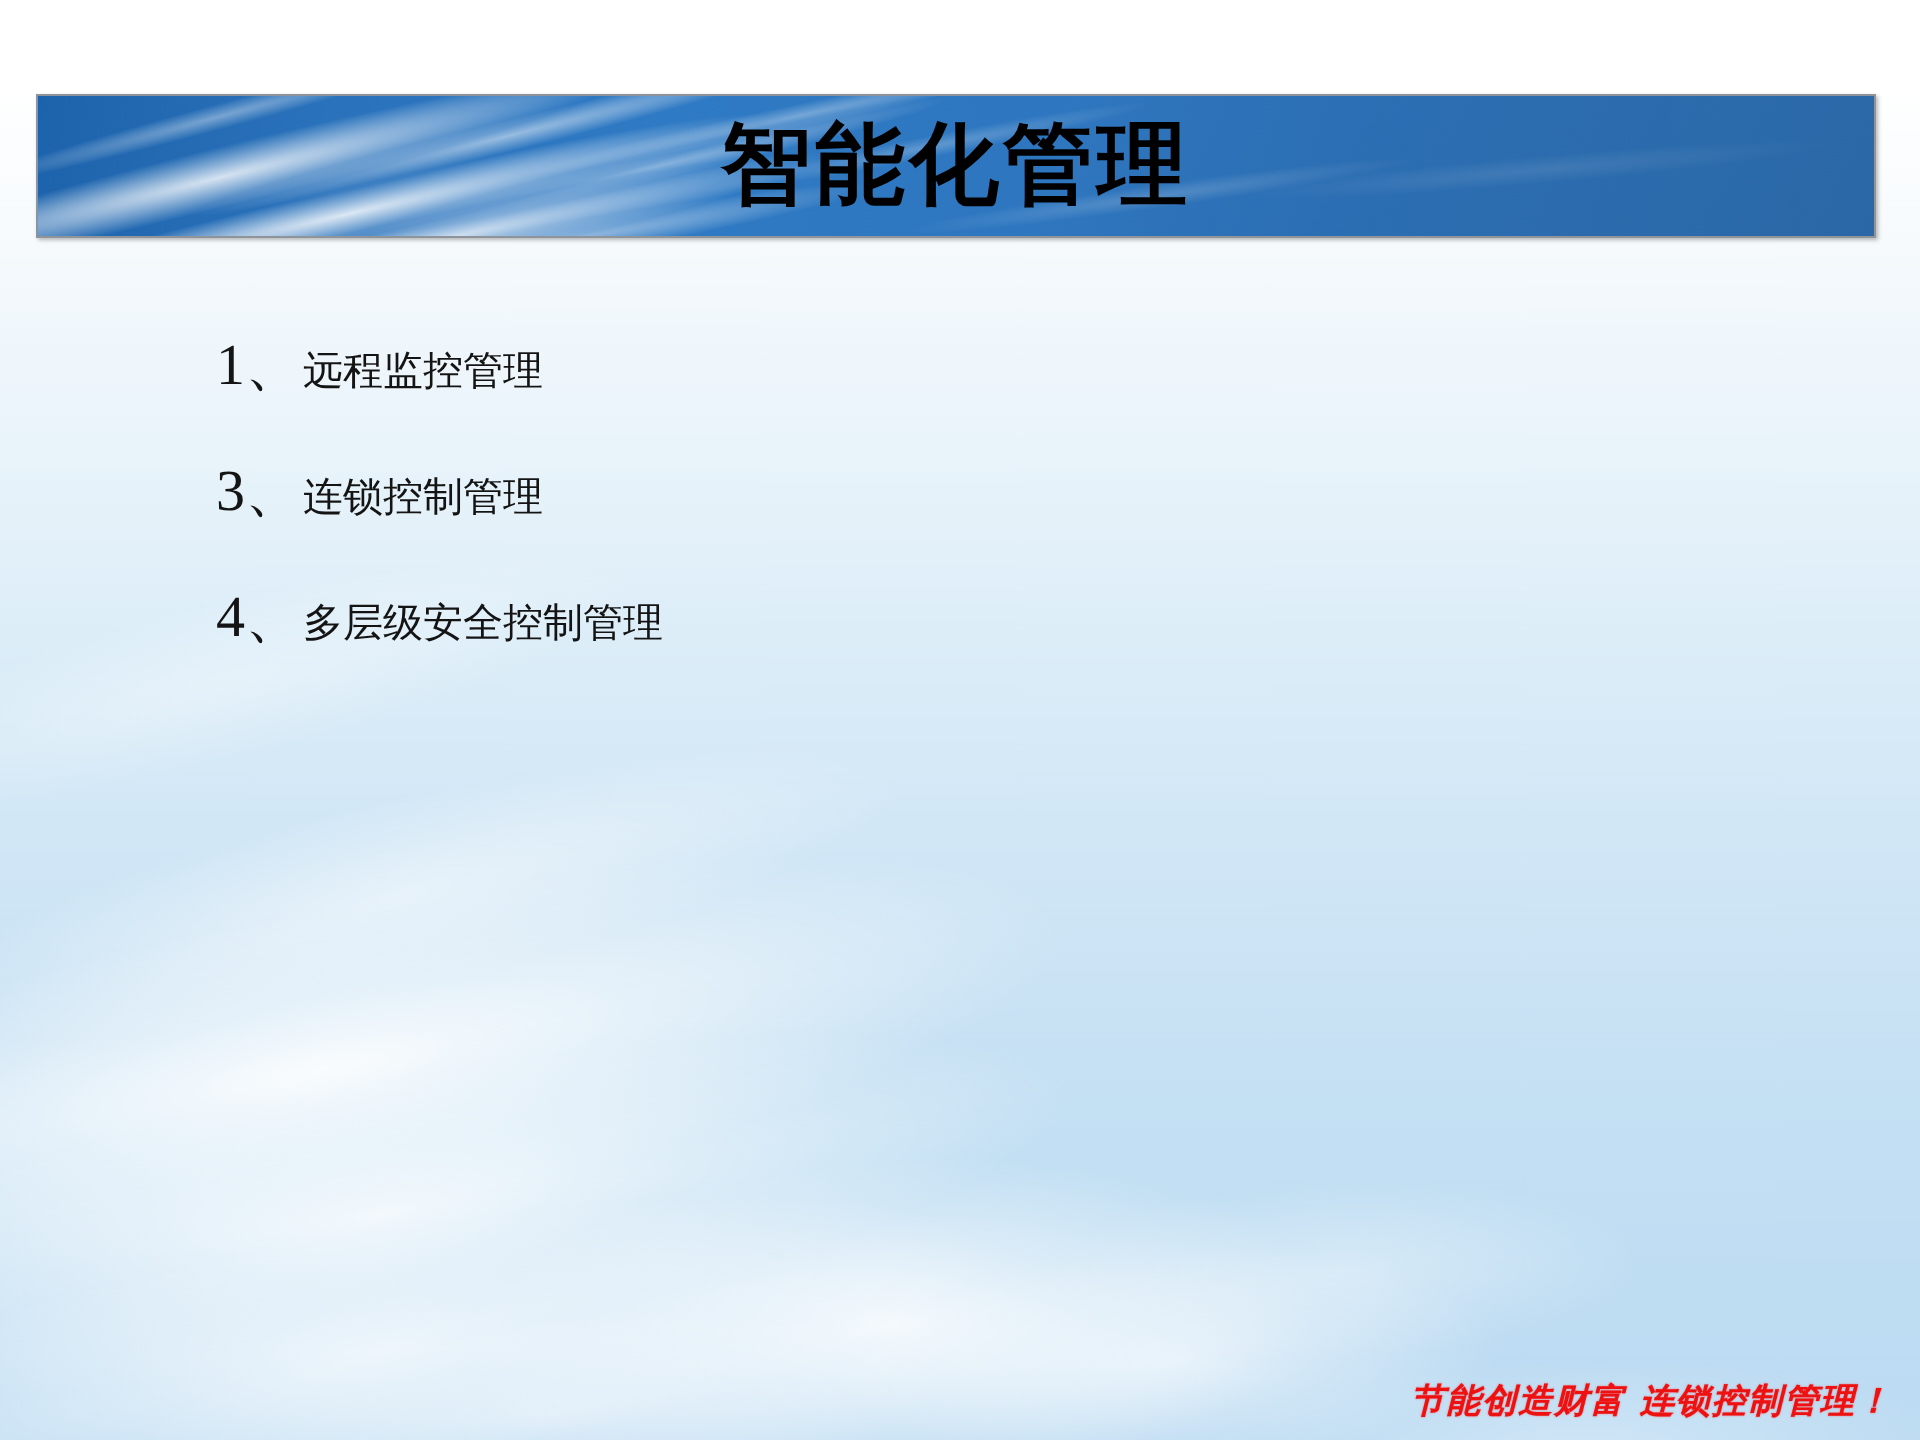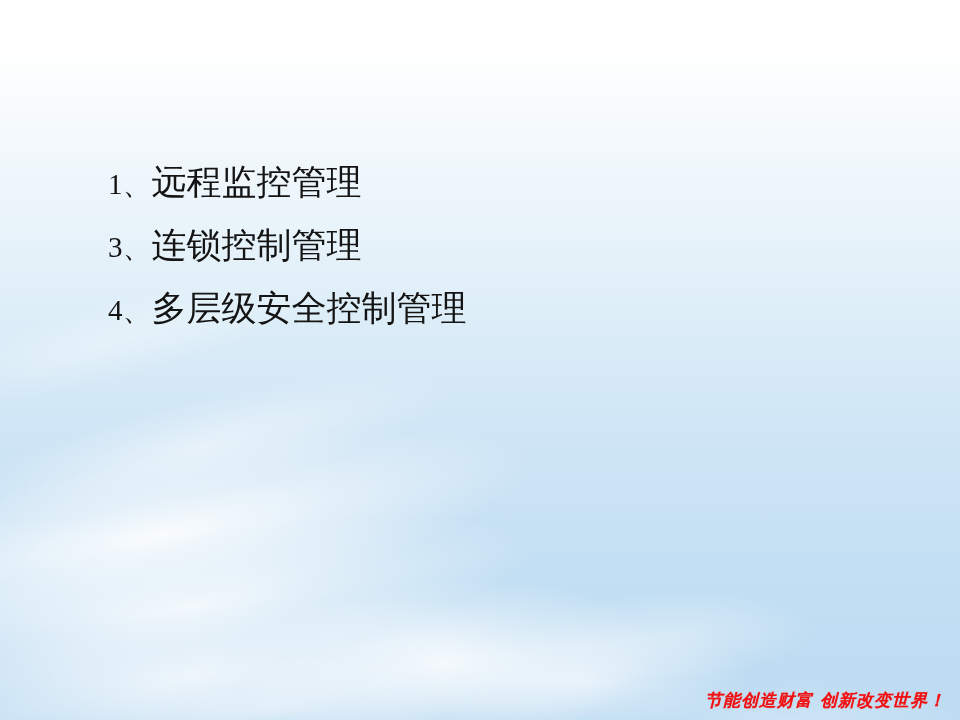--- a/index.html
+++ b/index.html
@@ -144,22 +144,22 @@
     font-weight: normal;
     letter-spacing: 0px;
     white-space: nowrap;
   }
   .item-num {
     font-family: "Liberation Serif", "DejaVu Serif", serif;
     font-size: 29px;
   }
   .item-sep { font-size: 29px; }
   .item-text {
-    font-family: Liberation Sans, sans-serif;
-    font-size: 35px;
+    font-family: Liberation Serif, serif;
+    font-size: 20px;
   }
 
   
   #footer-slogan {
     position: absolute;
     right: 14px;
     bottom: 8px;
     color: #ee1111;
     font-family: "DejaVu Sans", "Liberation Sans", sans-serif;
     font-size: 17px;
@@ -181,35 +181,50 @@
     <div class="cloud cloud-a"></div>
     <div class="cloud cloud-b"></div>
     <div class="cloud cloud-d"></div>
     <div class="cloud cloud-c"></div>
     <div class="cloud cloud-g"></div>
     <div class="cloud cloud-e"></div>
     <div class="cloud cloud-j"></div>
     <div class="cloud cloud-i"></div>
   </div>
 
+  <div id="title-bar">
+    <div class="bar-cloud bc7"></div>
+    <div class="bar-cloud bc6"></div>
+    <div class="bar-cloud bc4"></div>
+    <div class="bar-cloud bc5"></div>
+    <div class="bar-cloud bc1"></div>
+    <div class="bar-cloud bc2"></div>
+    <div class="bar-cloud bc3"></div>
+    <div class="bar-cloud bc11"></div>
+    <div class="bar-cloud bc8"></div>
+    <div class="bar-cloud bc9"></div>
+    <div class="bar-cloud bc10"></div>
+    <div class="bar-shade"></div>
+    <div id="title-text">智能化管理</div>
+  </div>
 
   <div id="body-list">
 
     <div class="list-item">
       <span class="item-num">1</span><span class="item-sep">、</span><span class="item-text">远程监控管理</span>
     </div>
 
 
     <div class="list-item">
       <span class="item-num">3</span><span class="item-sep">、</span><span class="item-text">连锁控制管理</span>
     </div>
 
     <div class="list-item">
       <span class="item-num">4</span><span class="item-sep">、</span><span class="item-text">多层级安全控制管理</span>
     </div>
 
 
 
   </div>
 
-  <div id="footer-slogan">节能创造财富 创新改变世界！</div>
+  <div id="footer-slogan">节能创造财富 连锁控制管理！</div>
 
 </div>
 
 </body></html>

